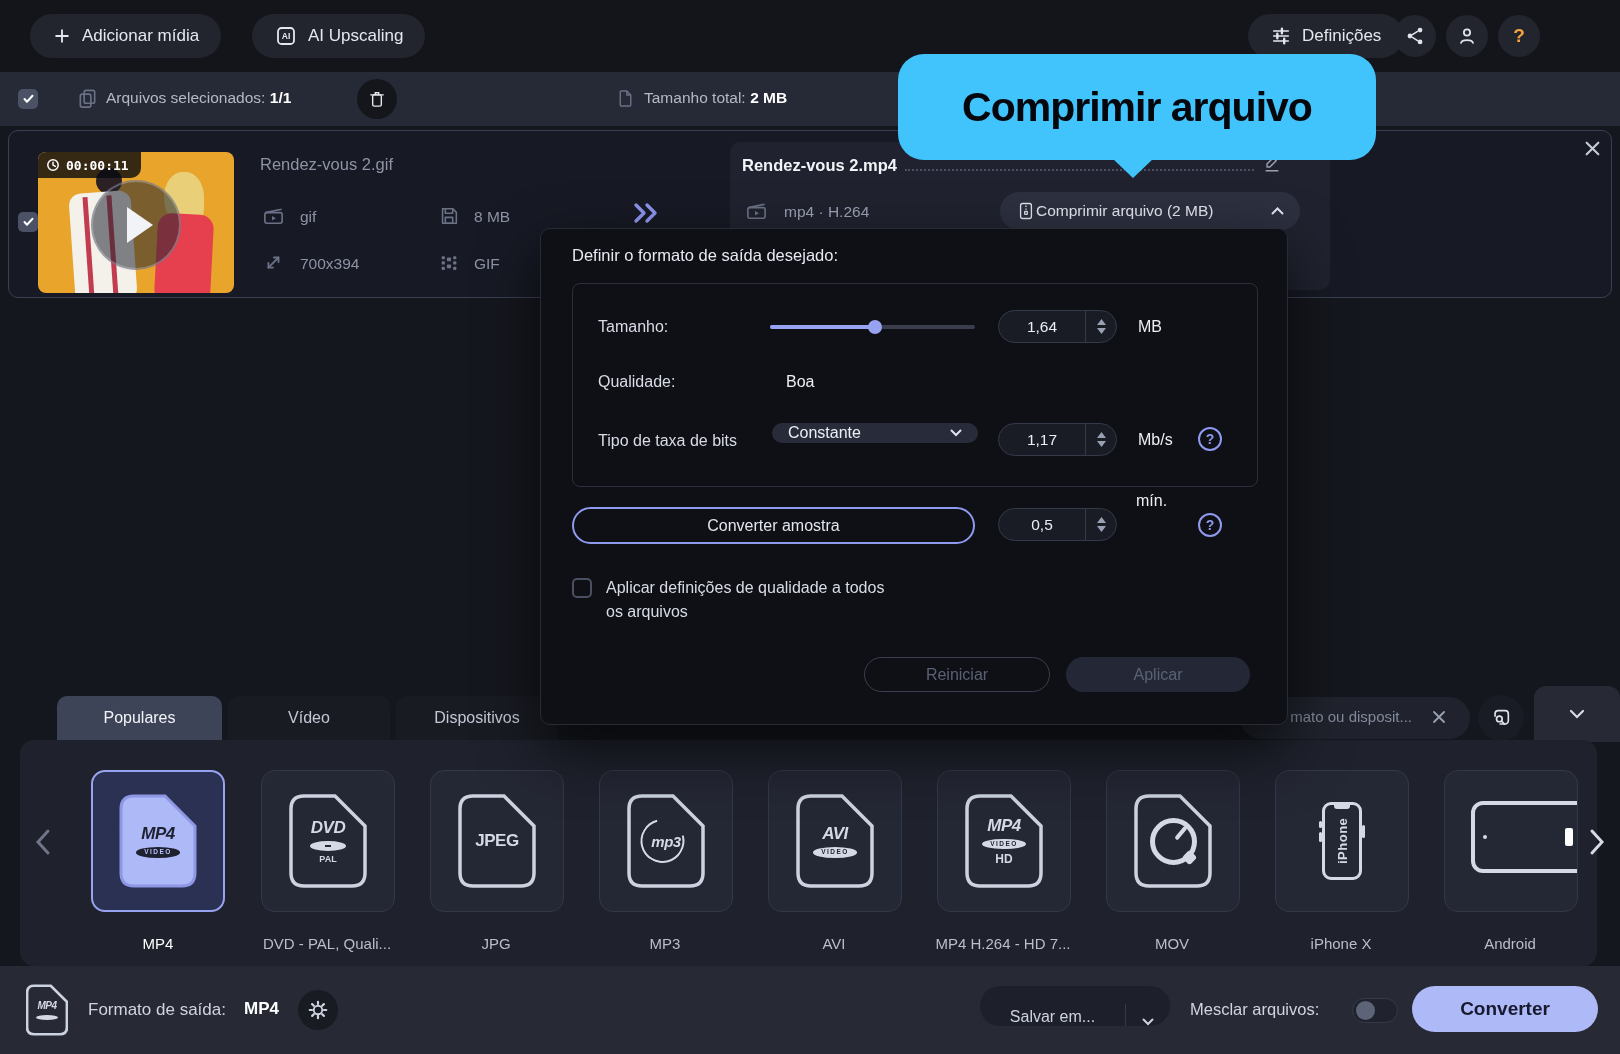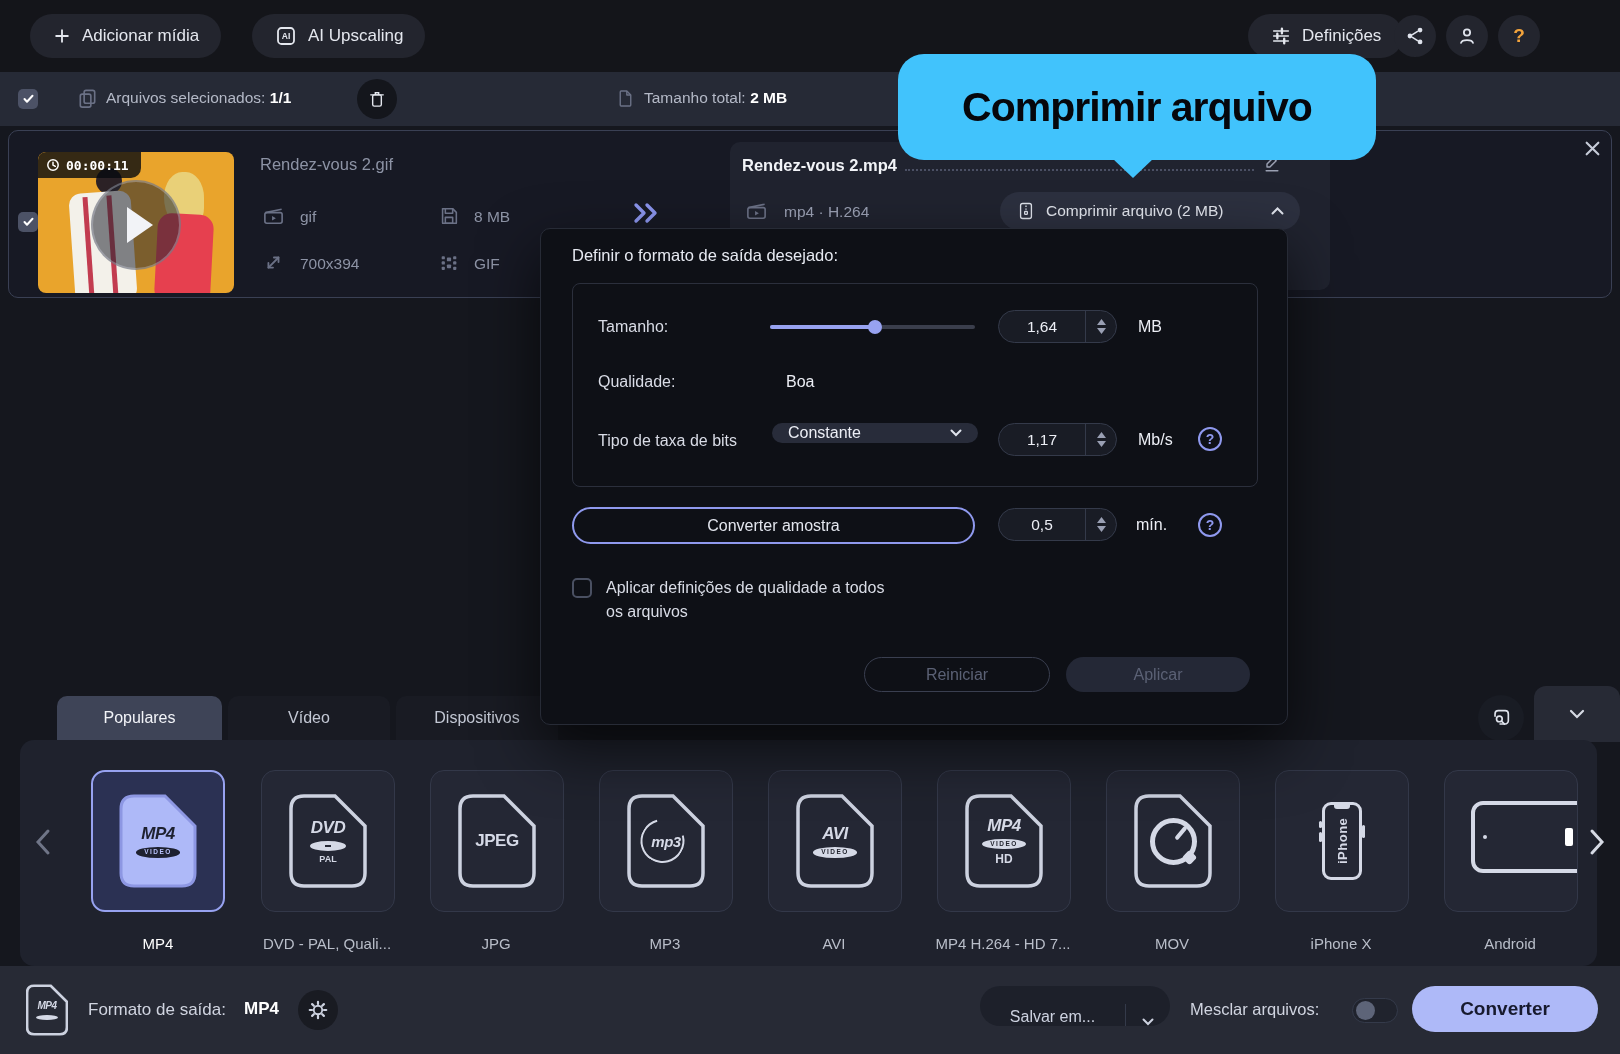--- a/index.html
+++ b/index.html
@@ -43,21 +43,21 @@
            border-radius:8px 0 10px 0;display:flex;align-items:center;gap:6px;color:#fff;
            font-family:"DejaVu Sans Mono",monospace;font-weight:bold;font-size:13px}
   .meta-ic{color:#6b7186}
   .meta-tx{color:#8d93a5;font-size:15.5px}
   .src-title{color:#8d93a5;font-size:16.5px}
   .outpanel{left:730px;top:142px;width:600px;height:148px;background:#20232f;border-radius:10px}
   .out-title-row{left:742px;top:154px;width:540px;display:flex;align-items:flex-end}
   .out-name{color:#f2f4f8;font-size:16.5px;font-weight:bold}
   .leader{flex:1;border-bottom:2px dotted #4b5064;margin:0 8px 4px 8px;height:1px}
   .cmp-pill{left:1000px;top:192px;width:300px;height:38px;background:#2c303f;border-radius:19px;
-            display:flex;align-items:center;gap:10px;padding:0 16px;box-sizing:border-box;cursor:pointer}
+            display:flex;align-items:center;padding:0 16px;box-sizing:border-box;cursor:pointer}
   .edit-pill{left:1376px;top:192px;width:198px;height:38px;background:#262a36;border-radius:19px;cursor:pointer;
              display:flex;align-items:center;justify-content:center;gap:10px;color:#e0e3ec;font-size:16.5px}
 
   
   .callout{left:898px;top:54px;width:478px;height:106px;background:#41c3fc;border-radius:26px;z-index:40}
   .callout-tx{width:100%;height:100%;display:flex;align-items:center;justify-content:center;
               color:#06070c;font-size:41px;font-weight:bold;letter-spacing:-1px}
   .callout-tail{left:1112px;top:158px;width:0;height:0;border-left:21px solid transparent;
                 border-right:21px solid transparent;border-top:20px solid #41c3fc;z-index:40}
 
@@ -368,20 +368,28 @@
   <div class="abs tab tab-on" style="left:57px;width:165px">
     <span>Populares</span>
   </div>
   <div class="abs tab tab-off" style="left:228px;width:162px">
     <span>Vídeo</span>
   </div>
   <div class="abs tab tab-off" style="left:396px;width:162px">
     <span>Dispositivos</span>
   </div>
 
+  <div class="abs search-pill">
+    <span class="search-tx txt">mato ou disposit...</span>
+    <span class="search-x">
+      <svg width="14" height="14" viewBox="0 0 14 14" stroke="currentColor" stroke-width="1.8" stroke-linecap="round">
+          <path d="M2 2l10 10M12 2L2 12"></path>
+        </svg>
+    </span>
+  </div>
   <div class="abs search-circle center">
     <svg width="22" height="22" viewBox="0 0 24 24" stroke="currentColor" fill="none" stroke-width="1.8" stroke-linecap="round">
       <path d="M5.5 10V7.5A3.5 3.5 0 0 1 9 4h7.5A3.5 3.5 0 0 1 20 7.5V15a3.5 3.5 0 0 1-3.5 3.5H11"></path>
       <circle cx="10.2" cy="13" r="3.1"></circle>
         <path d="M12.6 15.4l3.2 3.2"></path>
     </svg>
   </div>
   <div class="abs collapse-tab center">
     <svg width="16" height="10" viewBox="0 0 16 10" stroke="currentColor" fill="none" stroke-width="2.2" stroke-linecap="round">
         <path d="M2 2l6 6 6-6"></path>
@@ -443,21 +451,21 @@
     <span class="spin-val">0,5</span>
     <div class="spin-btns">
       <svg width="9" height="6" viewBox="0 0 9 6">
           <path d="M4.5 0L9 6H0z" fill="#9aa0b4"></path>
         </svg>
       <svg width="9" height="6" viewBox="0 0 9 6">
           <path d="M4.5 6L0 0h9z" fill="#9aa0b4"></path>
         </svg>
     </div>
   </div>
-  <div class="abs txt dlg-value" style="left:1136px;top:516px">mín.</div>
+  <div class="abs txt dlg-value" style="left:1136px;top:492px">mín.</div>
   <div class="abs helpc center" style="left:1198px;top:513px">
     <span>?</span>
   </div>
 
   <div class="abs cb-un" style="left:572px;top:578px;z-index:32"></div>
   <div class="abs txt dlg-label" style="left:606px;top:579px">Aplicar definições de qualidade a todos</div>
   <div class="abs txt dlg-label" style="left:606px;top:603px">os arquivos</div>
 
   <div class="abs dlg-btn btn-ghost center" style="left:864px;top:657px;width:186px">
     <span class="txt">Reiniciar</span>

